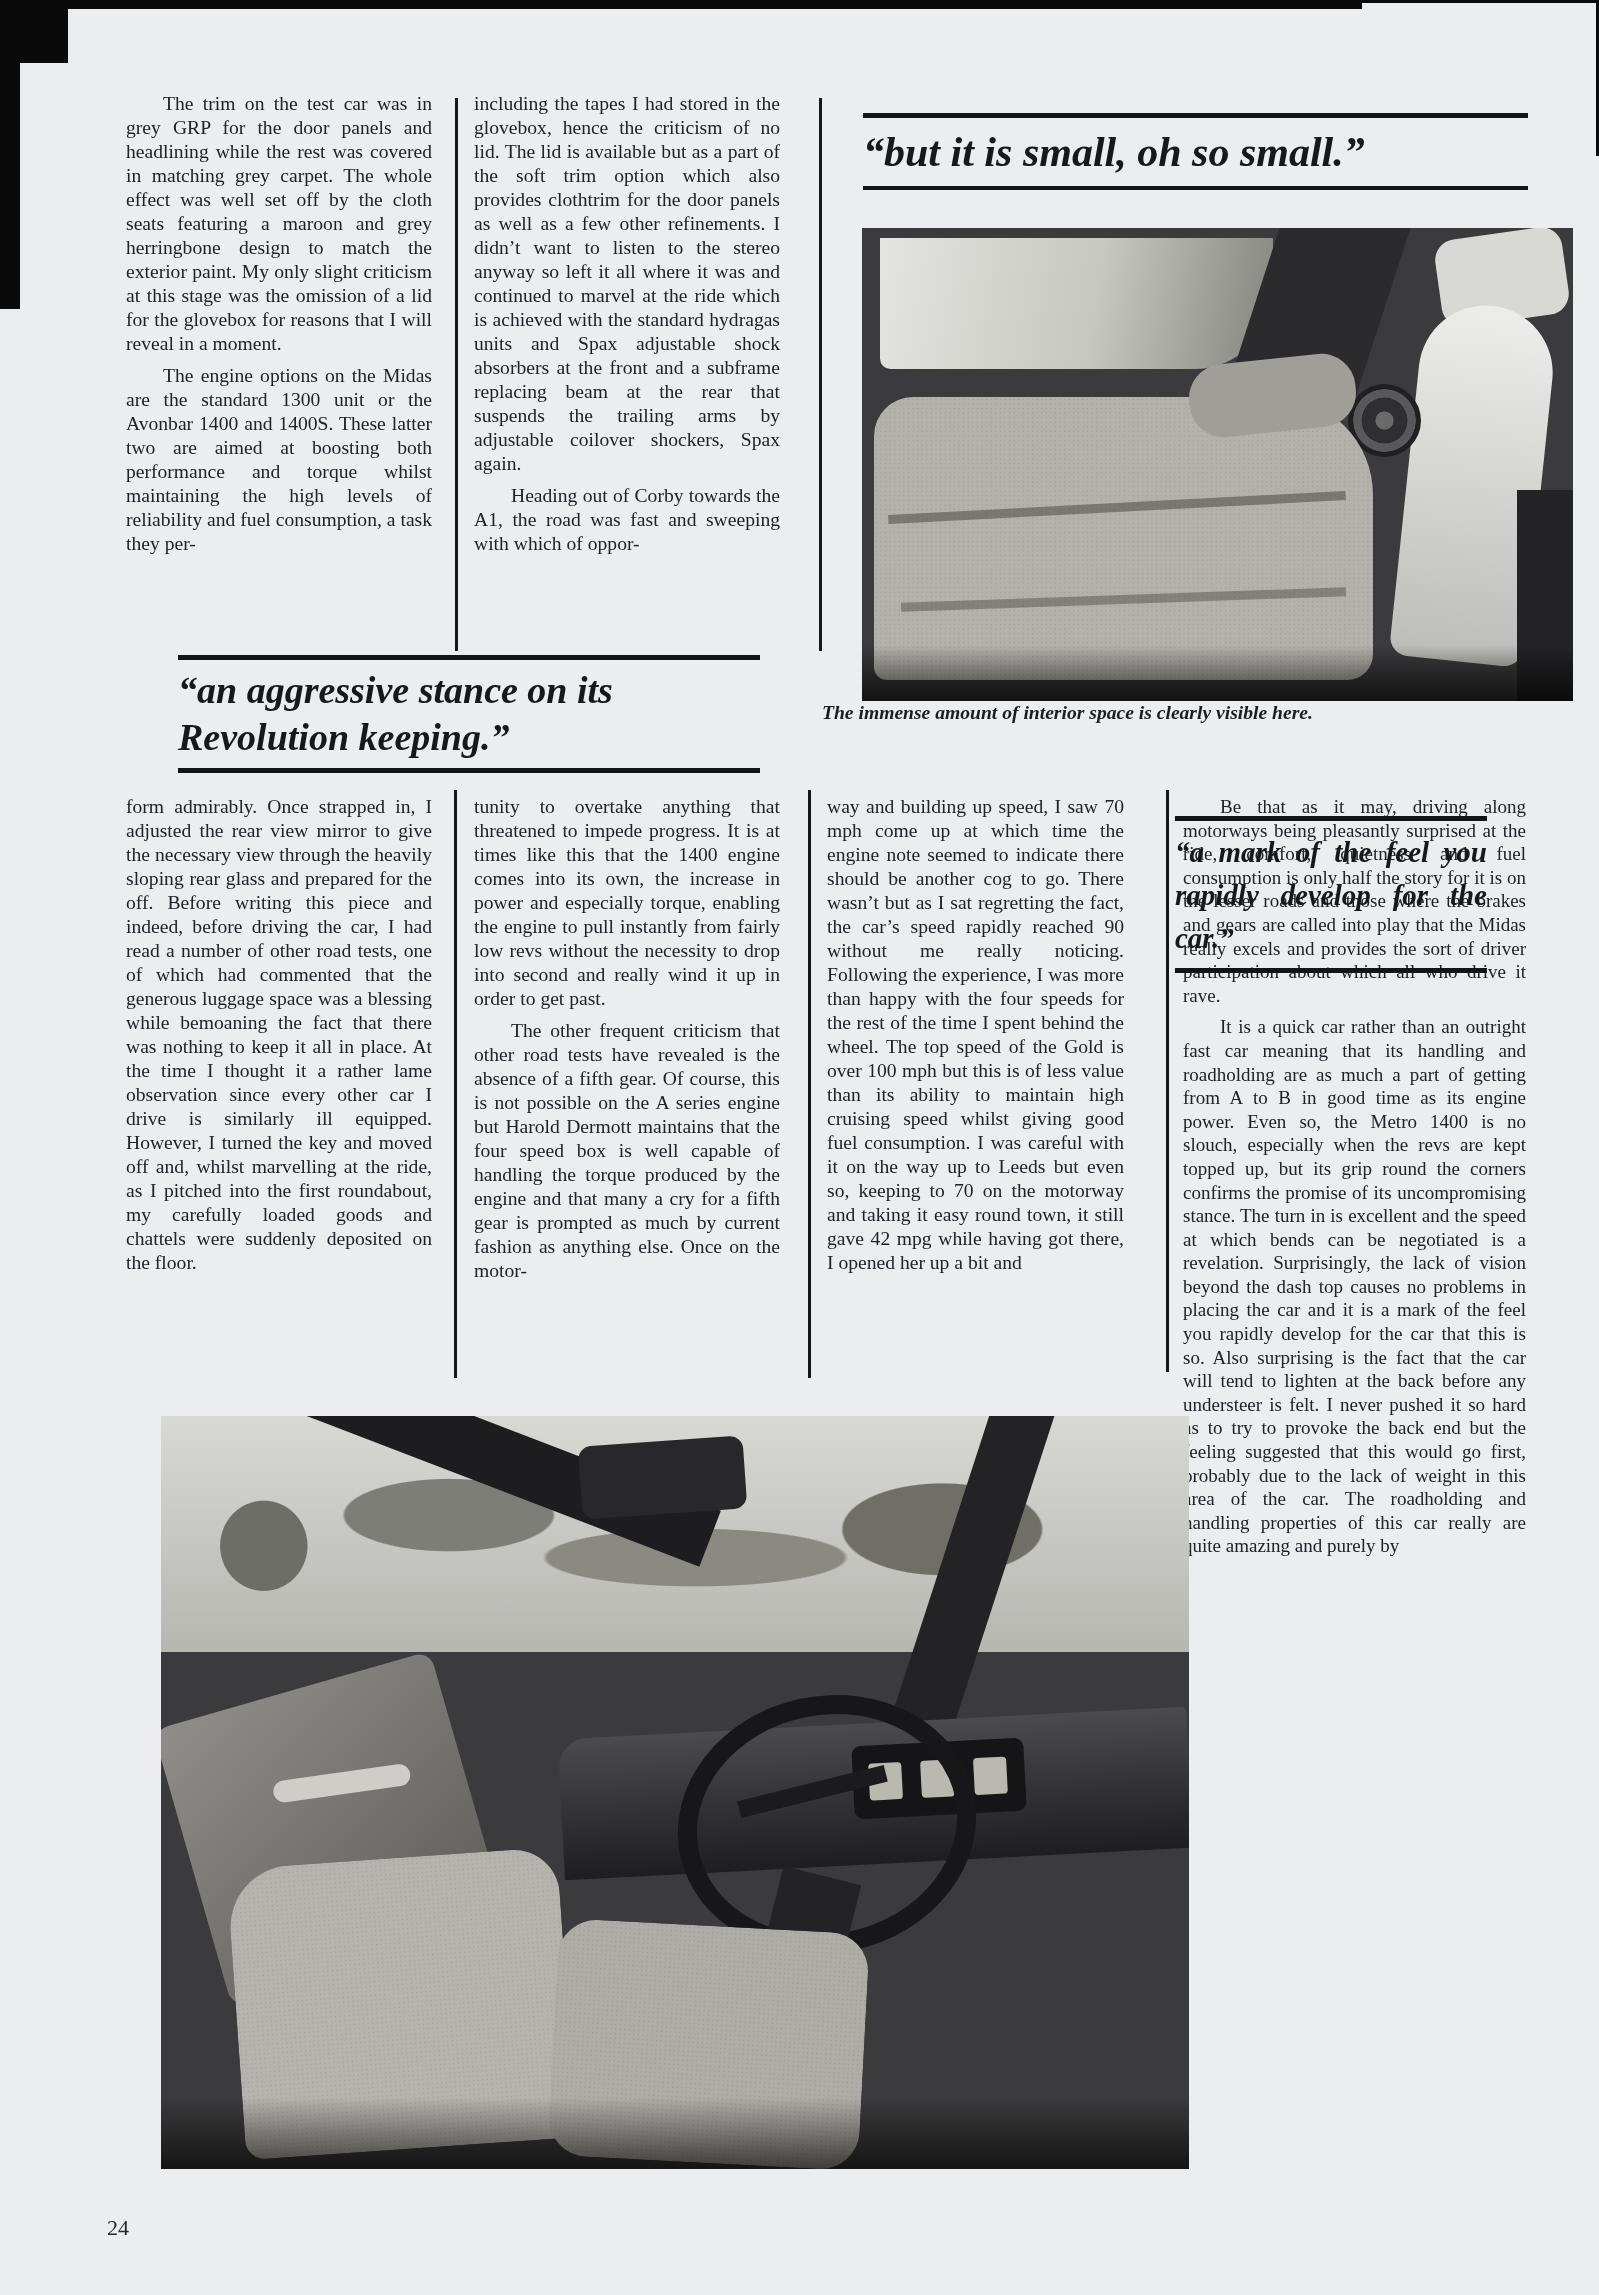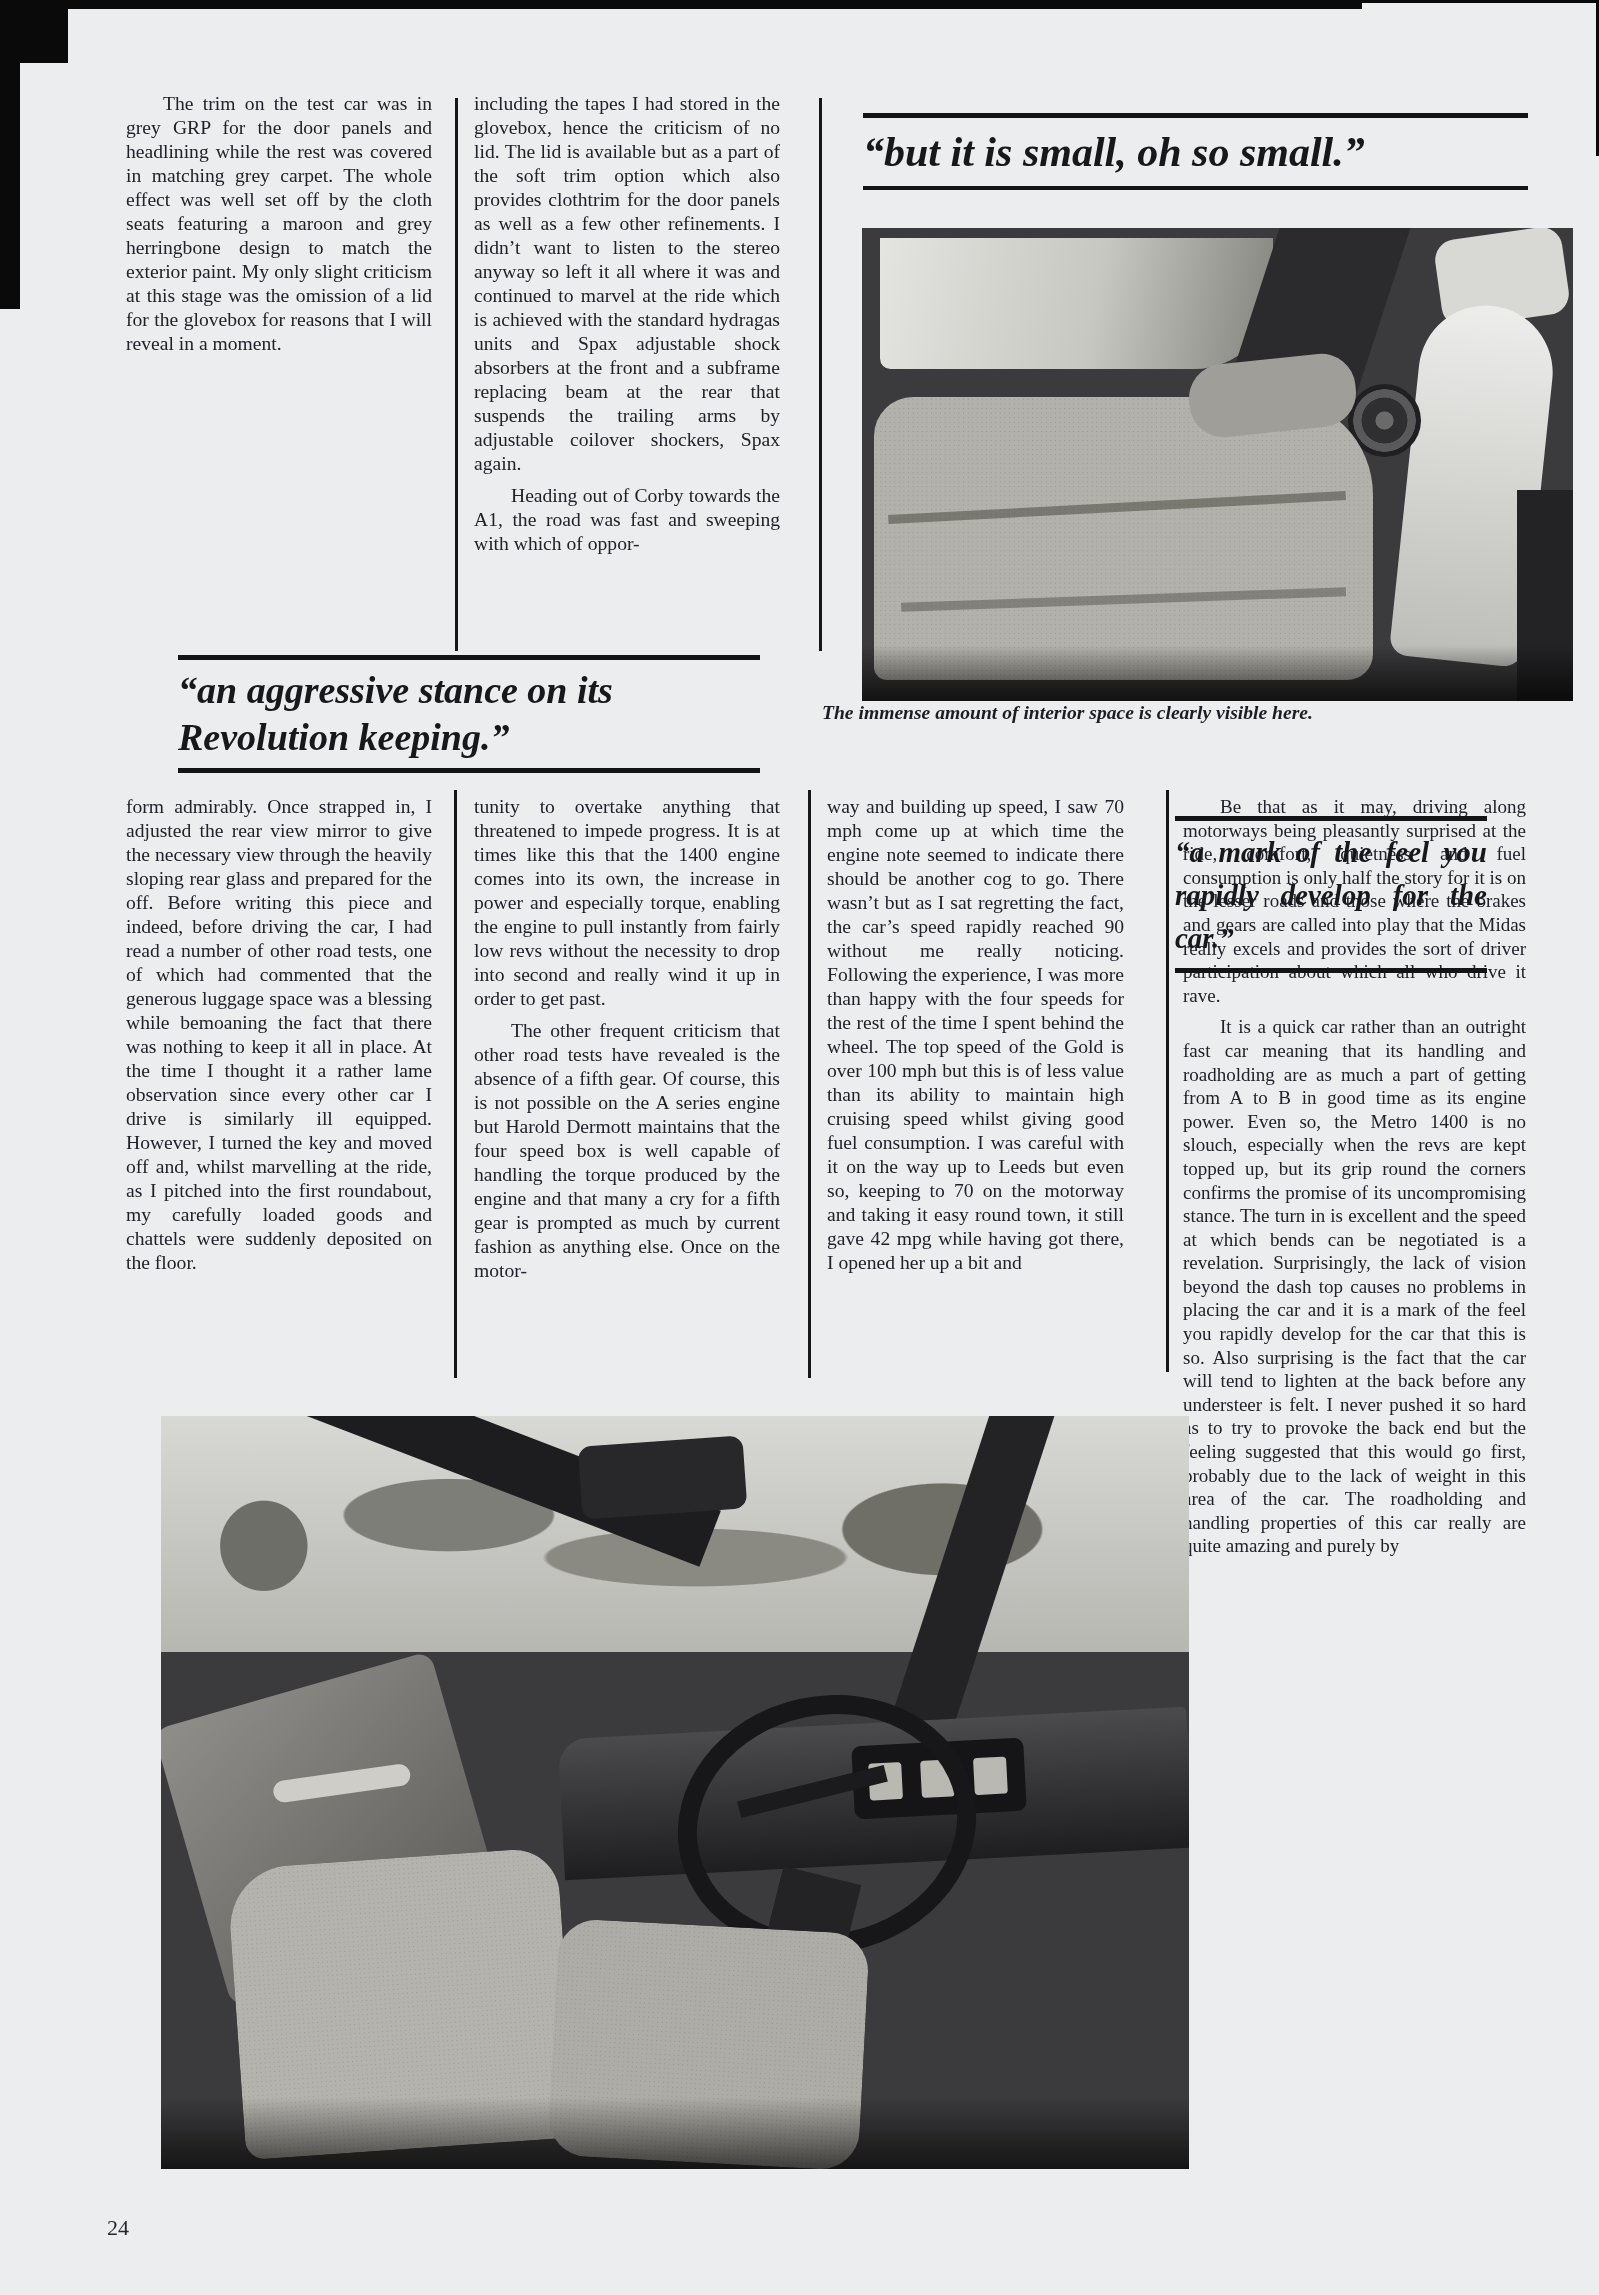--- a/index.html
+++ b/index.html
@@ -119,20 +119,21 @@
 <div class="page">
 
   <div class="art art-topline"></div>
   <div class="art art-topbar"></div>
   <div class="art art-leftstrip"></div>
   <div class="art art-leftpatch"></div>
   <div class="art art-rightline"></div>
 
   <section class="col c-top1">
     <p class="indent">The trim on the test car was in grey GRP for the door panels and headlining while the rest was covered in matching grey carpet. The whole effect was well set off by the cloth seats featuring a maroon and grey herringbone design to match the exterior paint. My only slight criticism at this stage was the omission of a lid for the glovebox for reasons that I will reveal in a moment.</p>
+    <p class="indent">The engine options on the Midas are the standard 1300 unit or the Avonbar 1400 and 1400S. These latter two are aimed at boosting both performance and torque whilst maintaining the high levels of reliability and fuel consumption, a task they per-</p>
   </section>
   <section class="col c-top2">
     <p>including the tapes I had stored in the glovebox, hence the criticism of no lid. The lid is available but as a part of the soft trim option which also provides clothtrim for the door panels as well as a few other refinements. I didn’t want to listen to the stereo anyway so left it all where it was and continued to marvel at the ride which is achieved with the standard hydragas units and Spax adjustable shock absorbers at the front and a subframe replacing beam at the rear that suspends the trailing arms by adjustable coilover shockers, Spax again.</p>
     <p class="indent">Heading out of Corby towards the A1, the road was fast and sweeping with which of oppor-</p>
   </section>
 
   <div class="vrule vr-t1"></div>
   <div class="vrule vr-t2"></div>
 
   <div class="pq pq-1">

